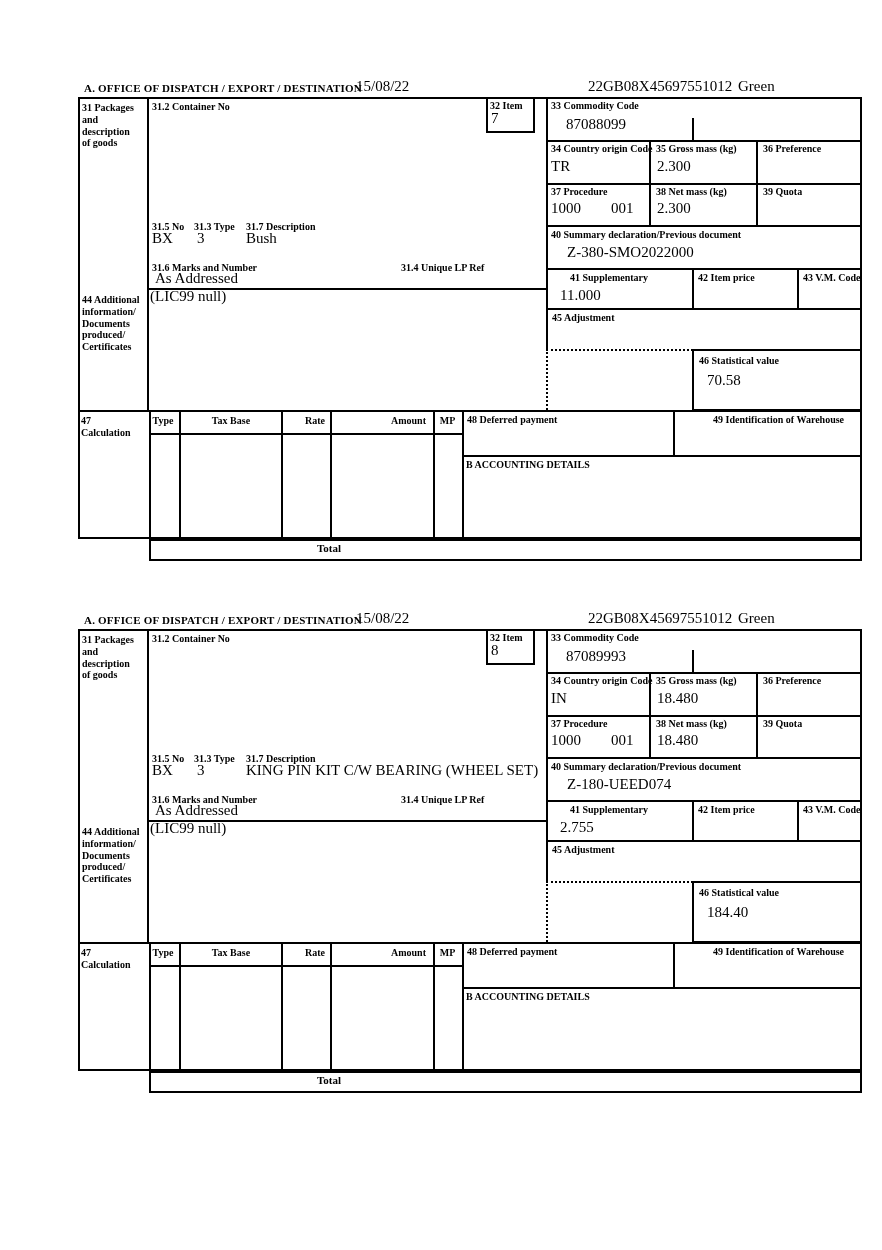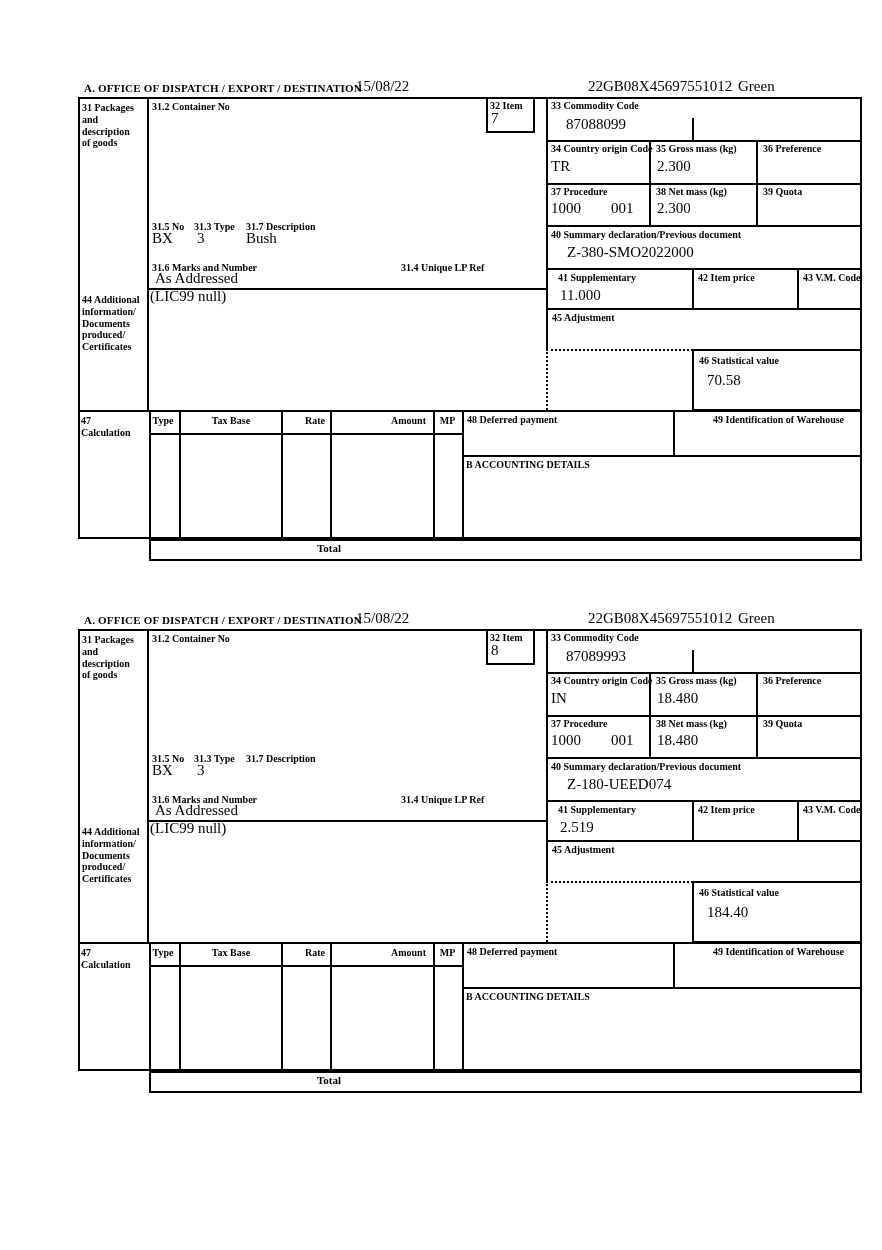--- a/index.html
+++ b/index.html
@@ -66,21 +66,21 @@
   .v-gross { left:579px; top:81px; }
   .l36   { left:685px; top:65px; }
   .l37   { left:473px; top:108px; }
   .v-proc1 { left:473px; top:123px; }
   .v-proc2 { left:533px; top:123px; }
   .l38   { left:578px; top:108px; }
   .v-net { left:579px; top:123px; }
   .l39   { left:685px; top:108px; }
   .l40   { left:473px; top:151px; }
   .v-prevdoc { left:489px; top:167px; }
-  .l41   { left:480px; top:194px; }
+  .l41   { left:492px; top:194px; }
   .v-suppl { left:482px; top:210px; }
   .l42   { left:620px; top:194px; }
   .l43   { left:725px; top:194px; }
   .l45   { left:474px; top:234px; }
   .l46   { left:621px; top:277px; }
   .v-statval { left:629px; top:295px; }
   .l44   { left:4px; top:216px; width:62px; }
   .v-addl{ left:72px; top:211px; }
   .l31_5 { left:74px;  top:143px; }
   .l31_3 { left:116px; top:143px; }
@@ -262,18 +262,19 @@
 
   <div class="val v-item">8</div>
   <div class="val v-comm">87089993</div>
   <div class="val v-origin">IN</div>
   <div class="val v-gross">18.480</div>
   <div class="val v-proc1">1000</div>
   <div class="val v-proc2">001</div>
   <div class="val v-net">18.480</div>
   <div class="val v-pkgno">BX</div>
   <div class="val v-pkgtype">3</div>
+  <div class="val v-desc">KING PIN KIT C/W BEARING (WHEEL SET)</div>
   <div class="val v-marks">As Addressed</div>
   <div class="val v-prevdoc">Z-180-UEED074</div>
-  <div class="val v-suppl">2.519</div>
+  <div class="val v-suppl">2.755</div>
   <div class="val v-addl">(LIC99 null)</div>
   <div class="val v-statval">184.40</div>
 </div>
 
 </body></html>

